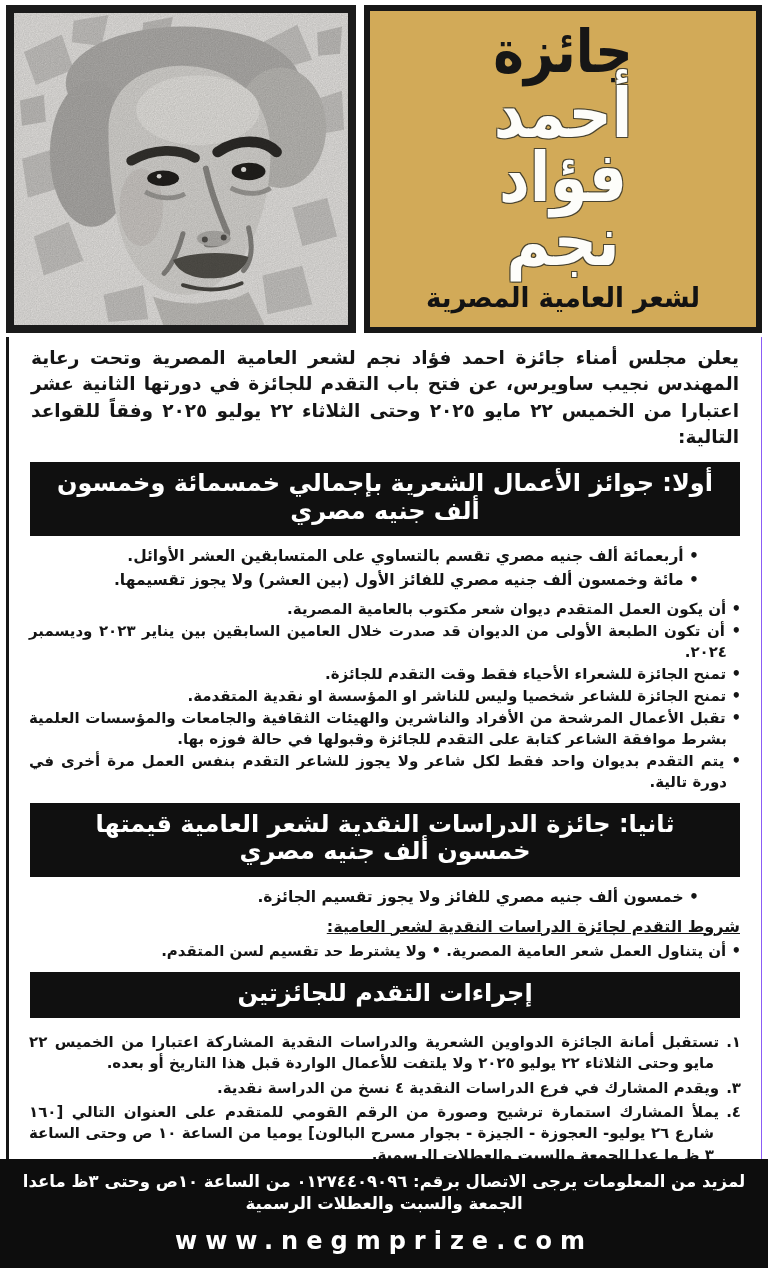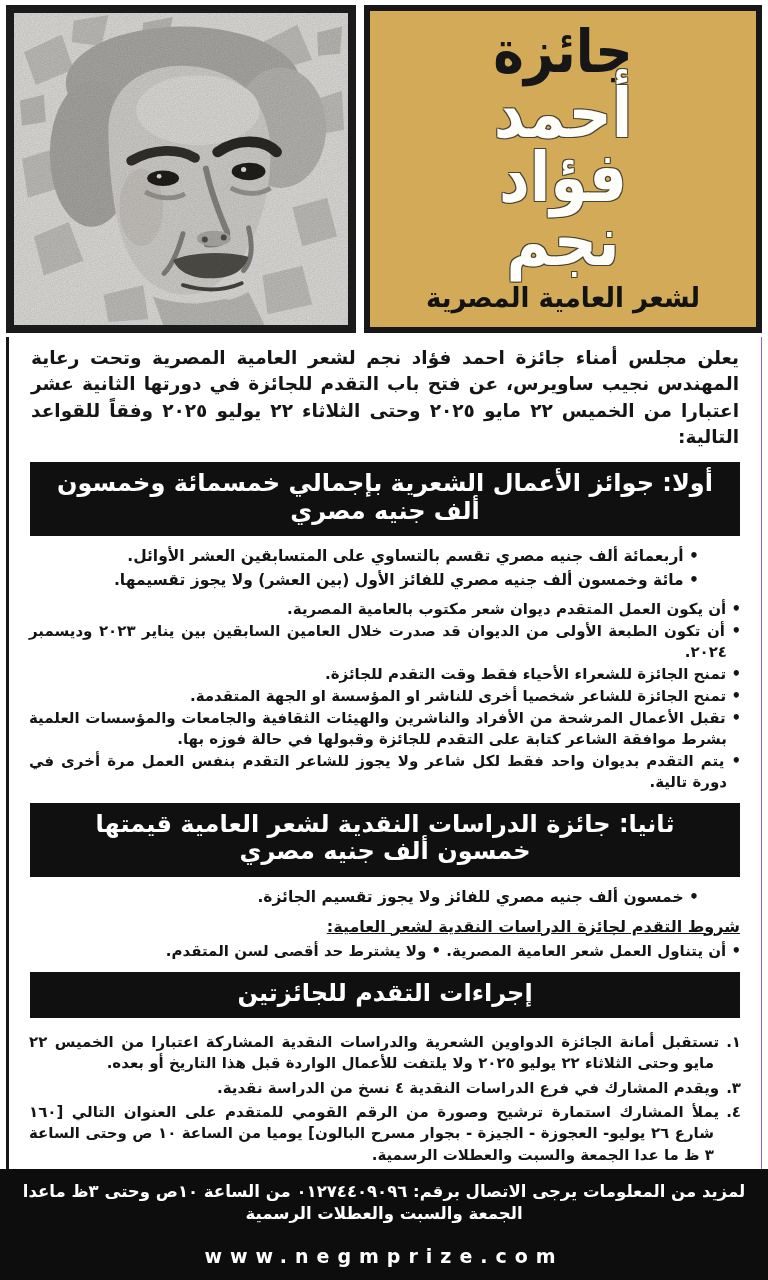--- a/index.html
+++ b/index.html
@@ -43,25 +43,25 @@
   .primary li { padding-right: 15px; text-indent: -15px; margin: 2px 0; line-height: 1.4; }
   .detail  { font-size: 15px; font-weight: bold; margin: 1px 0 4px; }
   .detail li { padding-right: 14px; text-indent: -14px; margin: 1px 0; line-height: 1.4; text-align: justify; text-align-last: right; }
   .primary li::before, .detail li::before { content: "•  "; }
   .subhead { font-weight: bold; font-size: 16px; text-decoration: underline; margin: 3px 1px 3px; }
   .procs { font-size: 15px; font-weight: bold; margin: 5px 0 4px; }
   .procs li { padding-right: 27px; text-indent: -27px; margin: 3px 0; line-height: 1.42; text-align: justify; text-align-last: right; }
   .procs .num { margin-left: 7px; }
   
   .footer {
-    position: absolute; left: 0; right: 0; bottom: 0; min-height: 76px;
+    position: absolute; left: 0; right: 0; bottom: 12px; min-height: 76px;
     background: #0d0d0d; color: #fff; text-align: center; padding: 12px 22px 13px; direction: rtl;
   }
   .footer .info { font-size: 16.5px; font-weight: bold; line-height: 1.3; }
-  .footer .site { font-size: 19px; font-weight: bold; letter-spacing: 8px; margin-top: 21px; direction: ltr; }
+  .footer .site { font-size: 24px; font-weight: bold; letter-spacing: 8px; margin-top: 13px; direction: ltr; }
 </style>
 </head>
 <body>
 
 <div class="page">
 
   <div class="header">
     <div class="portrait-box">
       <svg viewBox="0 0 336 321" preserveAspectRatio="none">
         <defs>
@@ -128,32 +128,32 @@
 
     <div class="bar">أولا: جوائز الأعمال الشعرية بإجمالي خمسمائة وخمسون ألف جنيه مصري</div>
     <ul class="primary">
       <li>أربعمائة ألف جنيه مصري تقسم بالتساوي على المتسابقين العشر الأوائل.</li>
       <li>مائة وخمسون ألف جنيه مصري للفائز الأول (بين العشر) ولا يجوز تقسيمها.</li>
     </ul>
     <ul class="detail">
       <li>أن يكون العمل المتقدم ديوان شعر مكتوب بالعامية المصرية.</li>
       <li>أن تكون الطبعة الأولى من الديوان قد صدرت خلال العامين السابقين بين يناير ٢٠٢٣ وديسمبر ٢٠٢٤.</li>
       <li>تمنح الجائزة للشعراء الأحياء فقط وقت التقدم للجائزة.</li>
-      <li>تمنح الجائزة للشاعر شخصيا أخرى للناشر او المؤسسة او الجهة المتقدمة.</li>
+      <li>تمنح الجائزة للشاعر شخصيا وليس للناشر او المؤسسة او نقدية المتقدمة.</li>
       <li>تقبل الأعمال المرشحة من الأفراد والناشرين والهيئات الثقافية والجامعات والمؤسسات العلمية بشرط موافقة الشاعر كتابة على التقدم للجائزة وقبولها في حالة فوزه بها.</li>
       <li>يتم التقدم بديوان واحد فقط لكل شاعر ولا يجوز للشاعر التقدم بنفس العمل مرة أخرى في دورة تالية.</li>
     </ul>
 
     <div class="bar">ثانيا: جائزة الدراسات النقدية لشعر العامية قيمتها خمسون ألف جنيه مصري</div>
     <ul class="primary">
       <li>خمسون ألف جنيه مصري للفائز ولا يجوز تقسيم الجائزة.</li>
     </ul>
     <div class="subhead">شروط التقدم لجائزة الدراسات النقدية لشعر العامية:</div>
     <ul class="detail">
-      <li>أن يتناول العمل شعر العامية المصرية.   • ولا يشترط حد أقصى لسن المتقدم.</li>
+      <li>أن يتناول العمل شعر العامية المصرية.   • ولا يشترط حد تقسيم لسن المتقدم.</li>
     </ul>
 
     <div class="bar">إجراءات التقدم للجائزتين</div>
     <ol class="procs">
       <li><span class="num">١.</span><span>تستقبل أمانة الجائزة الدواوين الشعرية والدراسات النقدية المشاركة اعتبارا من الخميس ٢٢ مايو وحتى الثلاثاء ٢٢ يوليو ٢٠٢٥ ولا يلتفت للأعمال الواردة قبل هذا التاريخ أو بعده.</span></li>
       <li><span class="num">٣.</span><span>ويقدم المشارك في فرع الدراسات النقدية ٤ نسخ من الدراسة نقدية.</span></li>
       <li><span class="num">٤.</span><span>يملأ المشارك استمارة ترشيح وصورة من الرقم القومي للمتقدم على العنوان التالي [١٦٠ شارع ٢٦ يوليو- العجوزة - الجيزة - بجوار مسرح البالون] يوميا من الساعة ١٠ ص وحتى الساعة ٣ ظ ما عدا الجمعة والسبت والعطلات الرسمية.</span></li>
 
     </ol>
 

